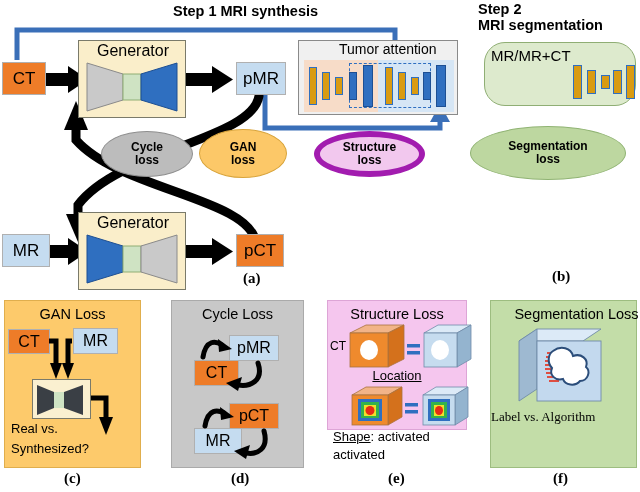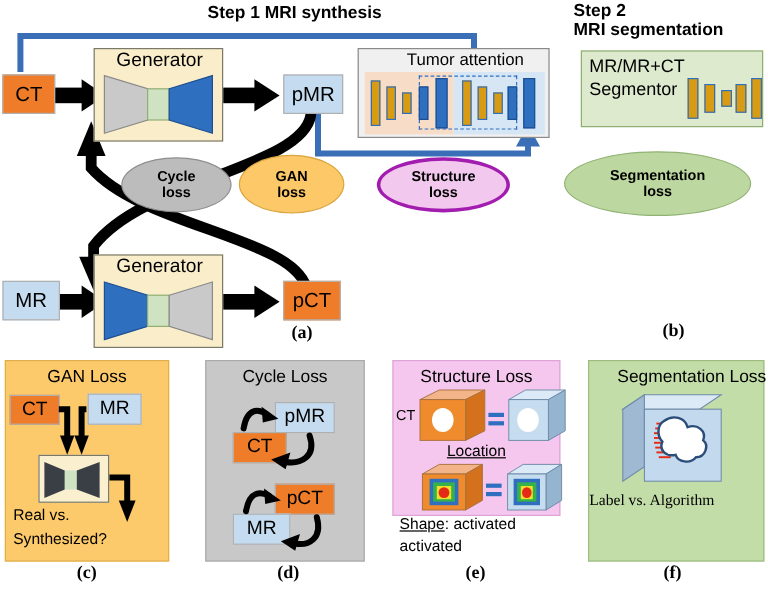--- a/index.html
+++ b/index.html
@@ -18,21 +18,21 @@
   .panel-label{font-family:"Liberation Serif", serif;font-weight:bold;font-size:15px;}
 
   .gen-label{font-size:16px;}
 
   
   .ellipse{border-radius:50%;box-sizing:border-box;font-weight:bold;font-size:12px;
            line-height:13px;display:flex;align-items:center;justify-content:center;
            text-align:center;}
   .e-cycle{background:#bcbcbc;border:1px solid #8f8f8f;}
   .e-gan{background:#fcc868;border:1px solid #d8a43c;}
-  .e-struct{background:#f2c8ee;border:3px solid #a21caf;}
+  .e-struct{background:#f2c8ee;border:6px solid #a21caf;}
   .e-seg{background:#bdd7a0;border:1px solid #90b373;}
 
   
   .bpanel{box-sizing:border-box;}
   .p-gan{background:#fdca6b;border:1px solid #e0ae4d;}
   .p-cycle{background:#c8c8c8;border:1px solid #aaaaaa;}
   .p-struct{background:#f5c6ee;border:1px solid #dda5d6;}
   .p-seg{background:#c3dda8;border:1px solid #9dbd80;}
   .bp-title{font-size:14.5px;text-align:center;width:100%;}
   .bp-text{font-size:13px;line-height:16px;}
@@ -143,23 +143,22 @@
   <div class="abs bar-b" style="left:50px;top:31px;width:8px;height:28px;"></div>
   <div class="abs bar-b" style="left:64px;top:24px;width:10px;height:42px;"></div>
 
   <div class="abs bar-o" style="left:86px;top:26px;width:8px;height:38px;"></div>
   <div class="abs bar-o" style="left:99px;top:31px;width:8px;height:28px;"></div>
   <div class="abs bar-o" style="left:112px;top:36px;width:8px;height:18px;"></div>
   <div class="abs bar-b" style="left:124px;top:31px;width:8px;height:28px;"></div>
   <div class="abs bar-b" style="left:137px;top:24px;width:10px;height:42px;"></div>
 </div>
 
-<div class="abs segbox" style="left:484px;top:42px;width:152px;height:64px;">
+<div class="abs segbox" style="left:484px;top:42px;width:152px;height:64px;border-radius:21px;">
   <div class="abs seg-txt" style="left:6px;top:4px;">MR/MR+CT</div>
-  <div class="abs seg-txt" style="left:6px;top:23px;">Segmentor</div>
   <div class="abs bar-o" style="left:88px;top:22px;width:9px;height:34px;"></div>
   <div class="abs bar-o" style="left:102px;top:27px;width:9px;height:24px;"></div>
   <div class="abs bar-o" style="left:116px;top:32px;width:9px;height:14px;"></div>
   <div class="abs bar-o" style="left:128px;top:27px;width:9px;height:24px;"></div>
   <div class="abs bar-o" style="left:141px;top:22px;width:9px;height:34px;"></div>
 </div>
 
 <div class="abs ellipse e-cycle" style="left:101px;top:131px;width:92px;height:46px;">
   <div>
     <div>Cycle</div>

